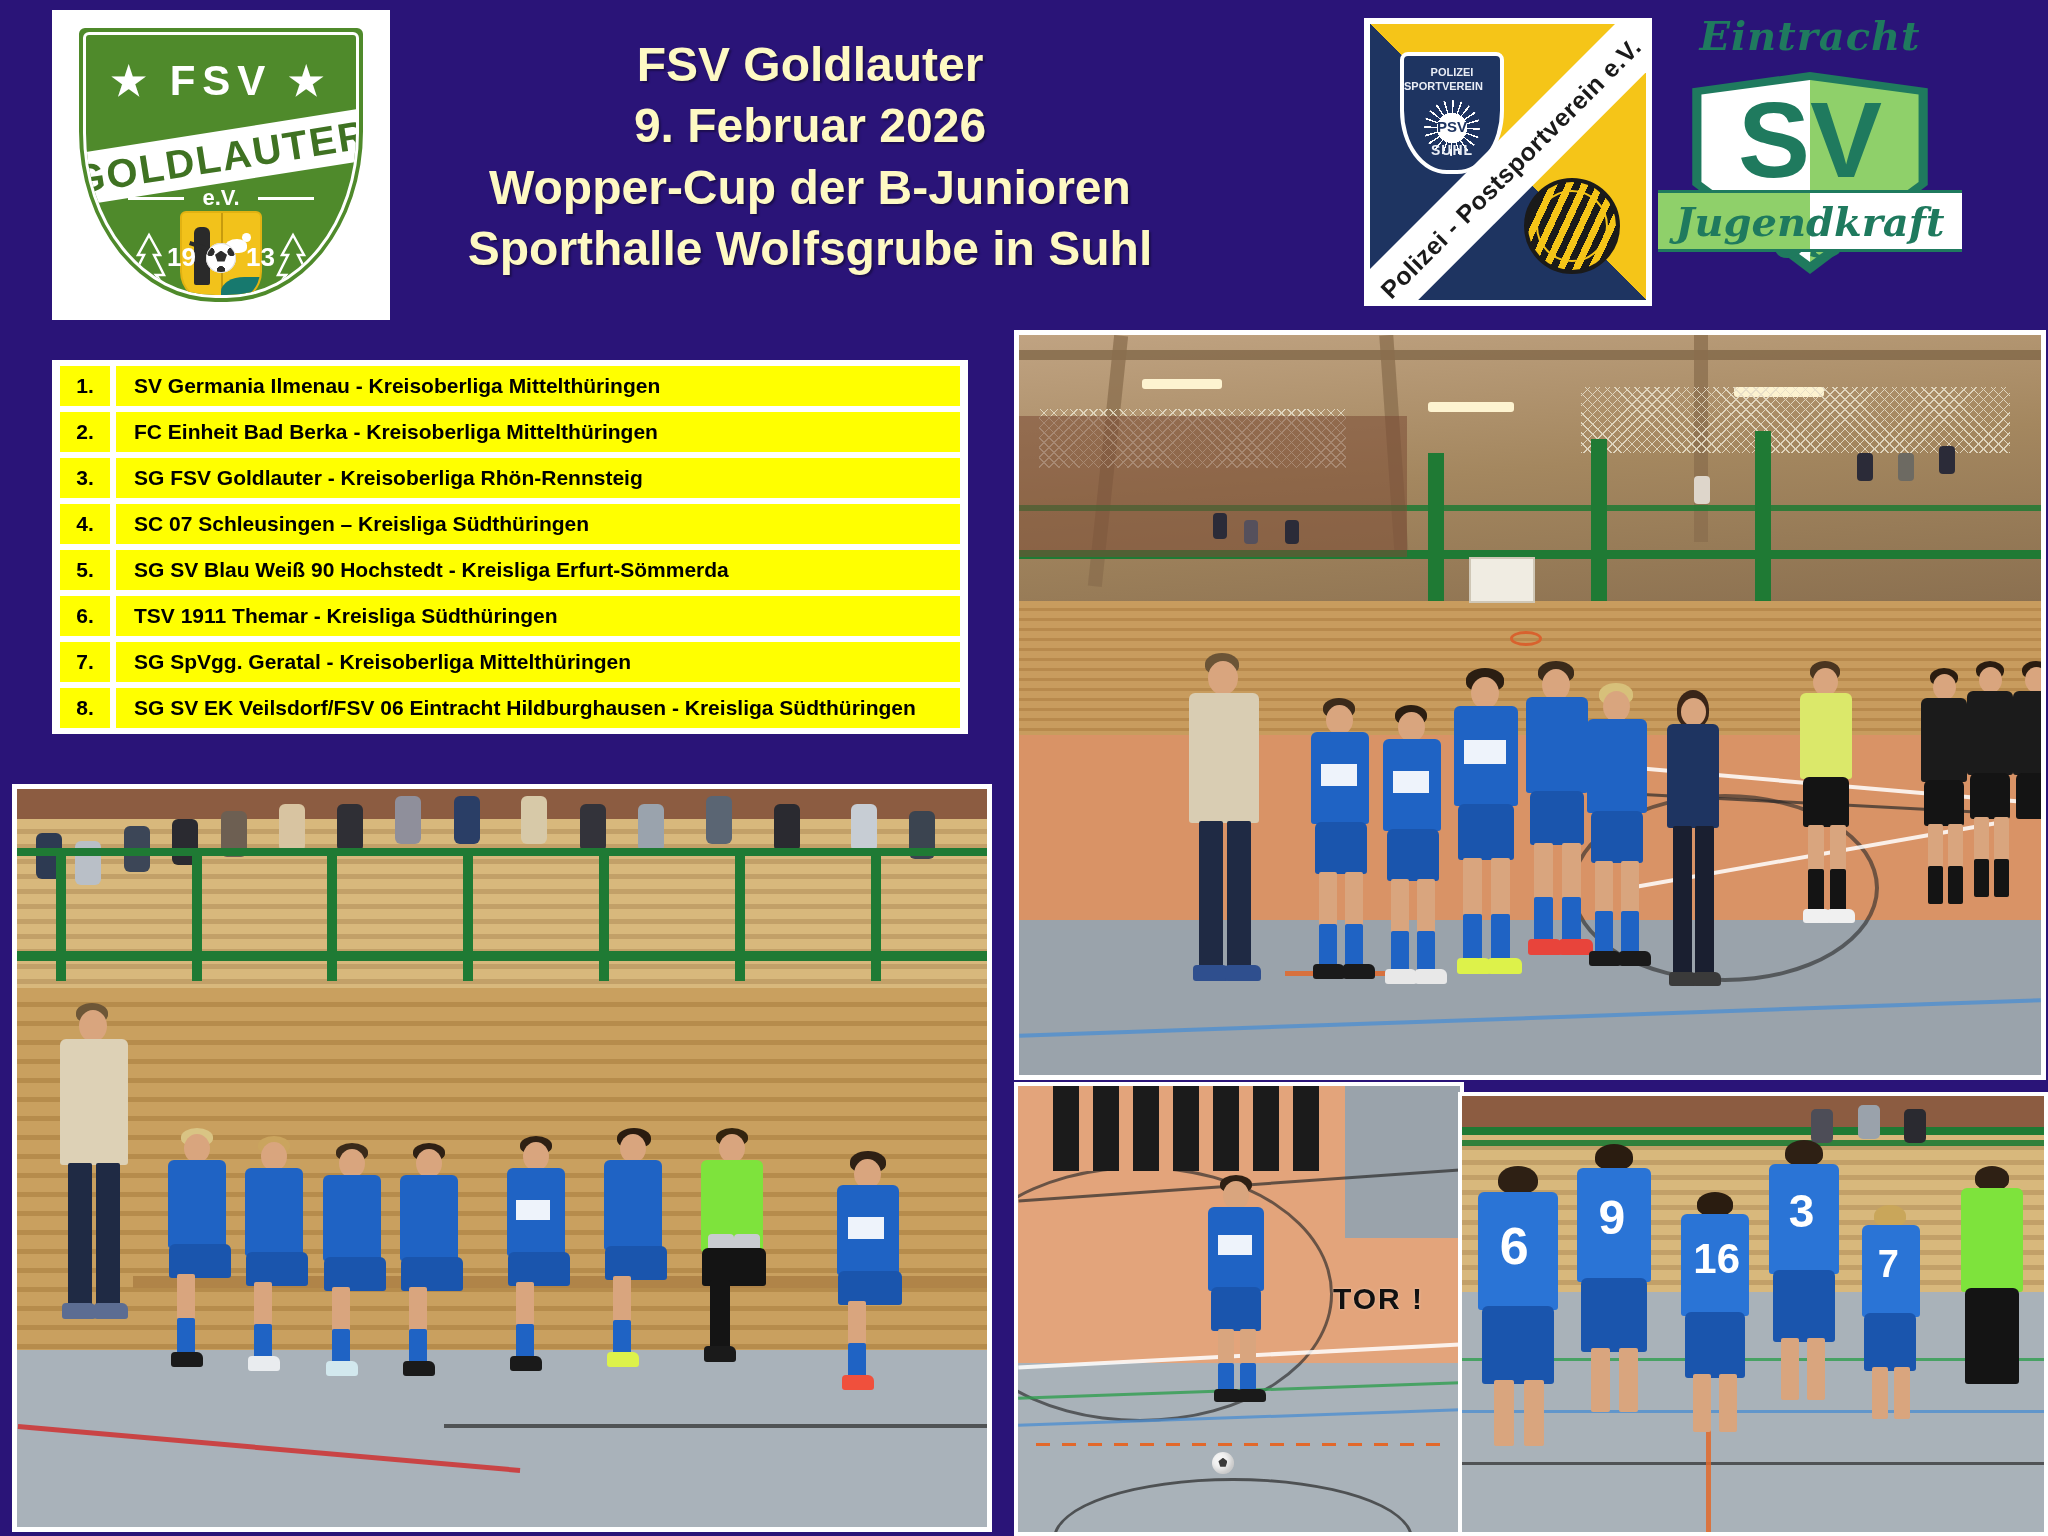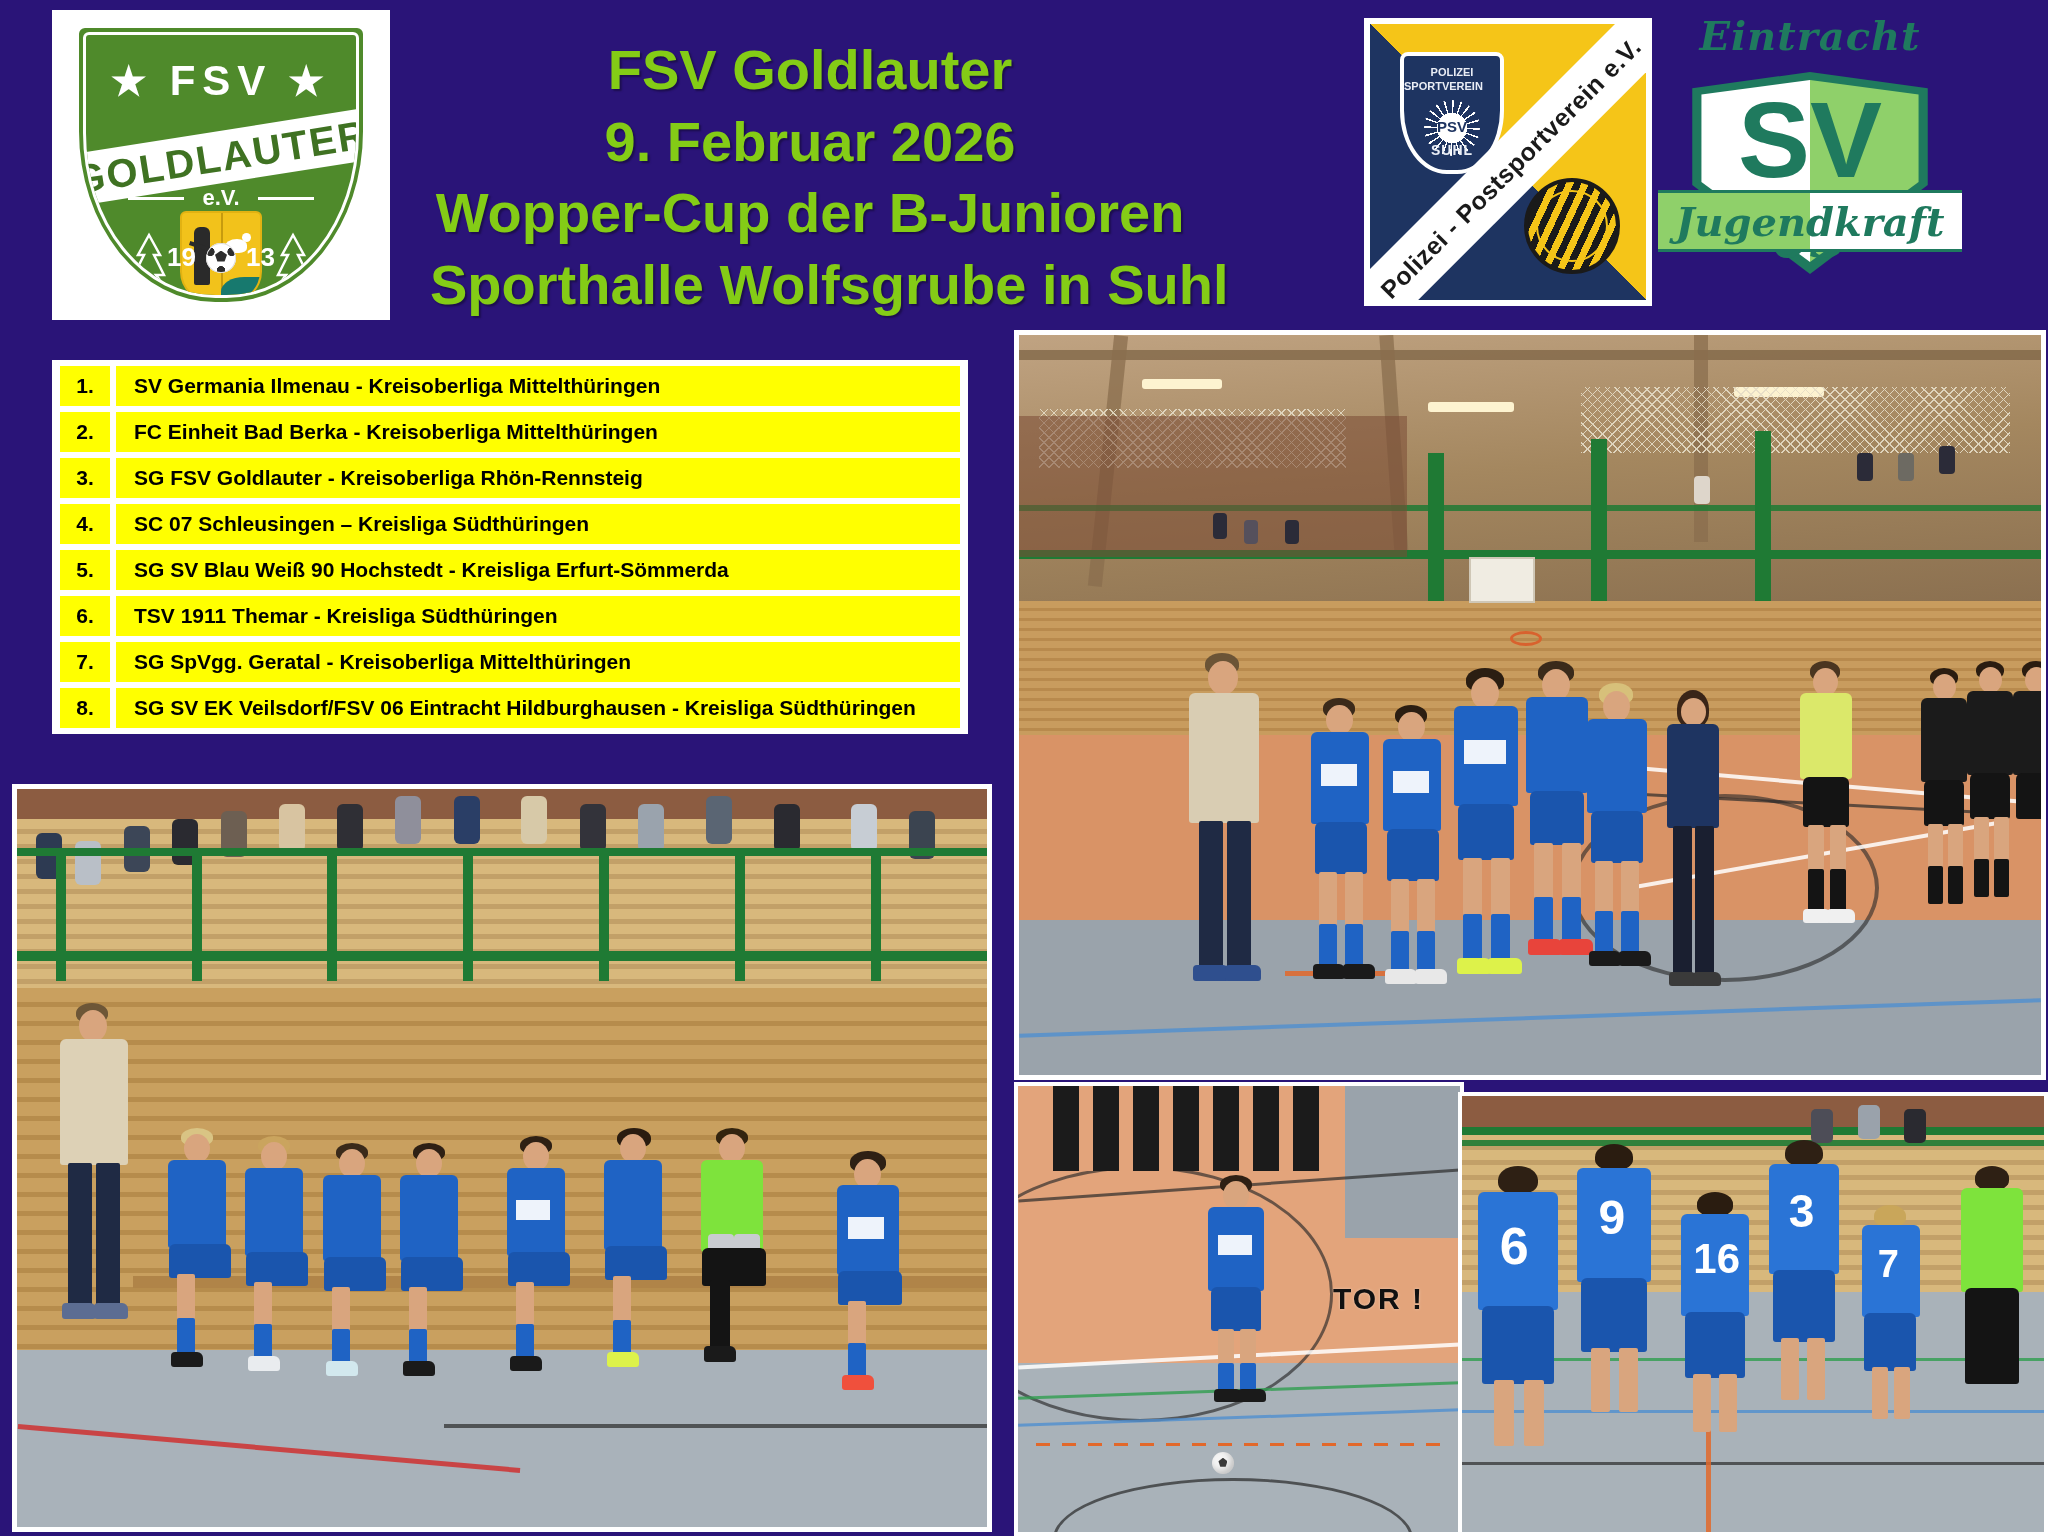--- a/index.html
+++ b/index.html
@@ -89,22 +89,22 @@
     content:"";position:absolute;left:1px;top:1px;right:1px;bottom:1px;border-radius:50%;
     background:
       radial-gradient(circle at 12% 28%, #2d2d2d 0 4px, transparent 4.5px),
       radial-gradient(circle at 88% 28%, #2d2d2d 0 4px, transparent 4.5px),
       radial-gradient(circle at 50% 94%, #2d2d2d 0 4px, transparent 4.5px);
   }
 
   .header-title{
     position:absolute;left:430px;top:34px;width:760px;
     text-align:center;
-    color:#84cc16;
-    font-weight:bold;font-size:56px;line-height:1.28;
+    color:#fef9c3;
+    font-weight:bold;font-size:48px;line-height:1.28;
     text-shadow:2px 2px 2px rgba(0,0,0,.35);
     white-space:nowrap;
   }
   .header-title div{margin:0;}
 
   
   .logo-psv{
     position:absolute;left:1364px;top:18px;width:288px;height:288px;
     background:#ffffff;padding:6px;box-sizing:border-box;
   }

